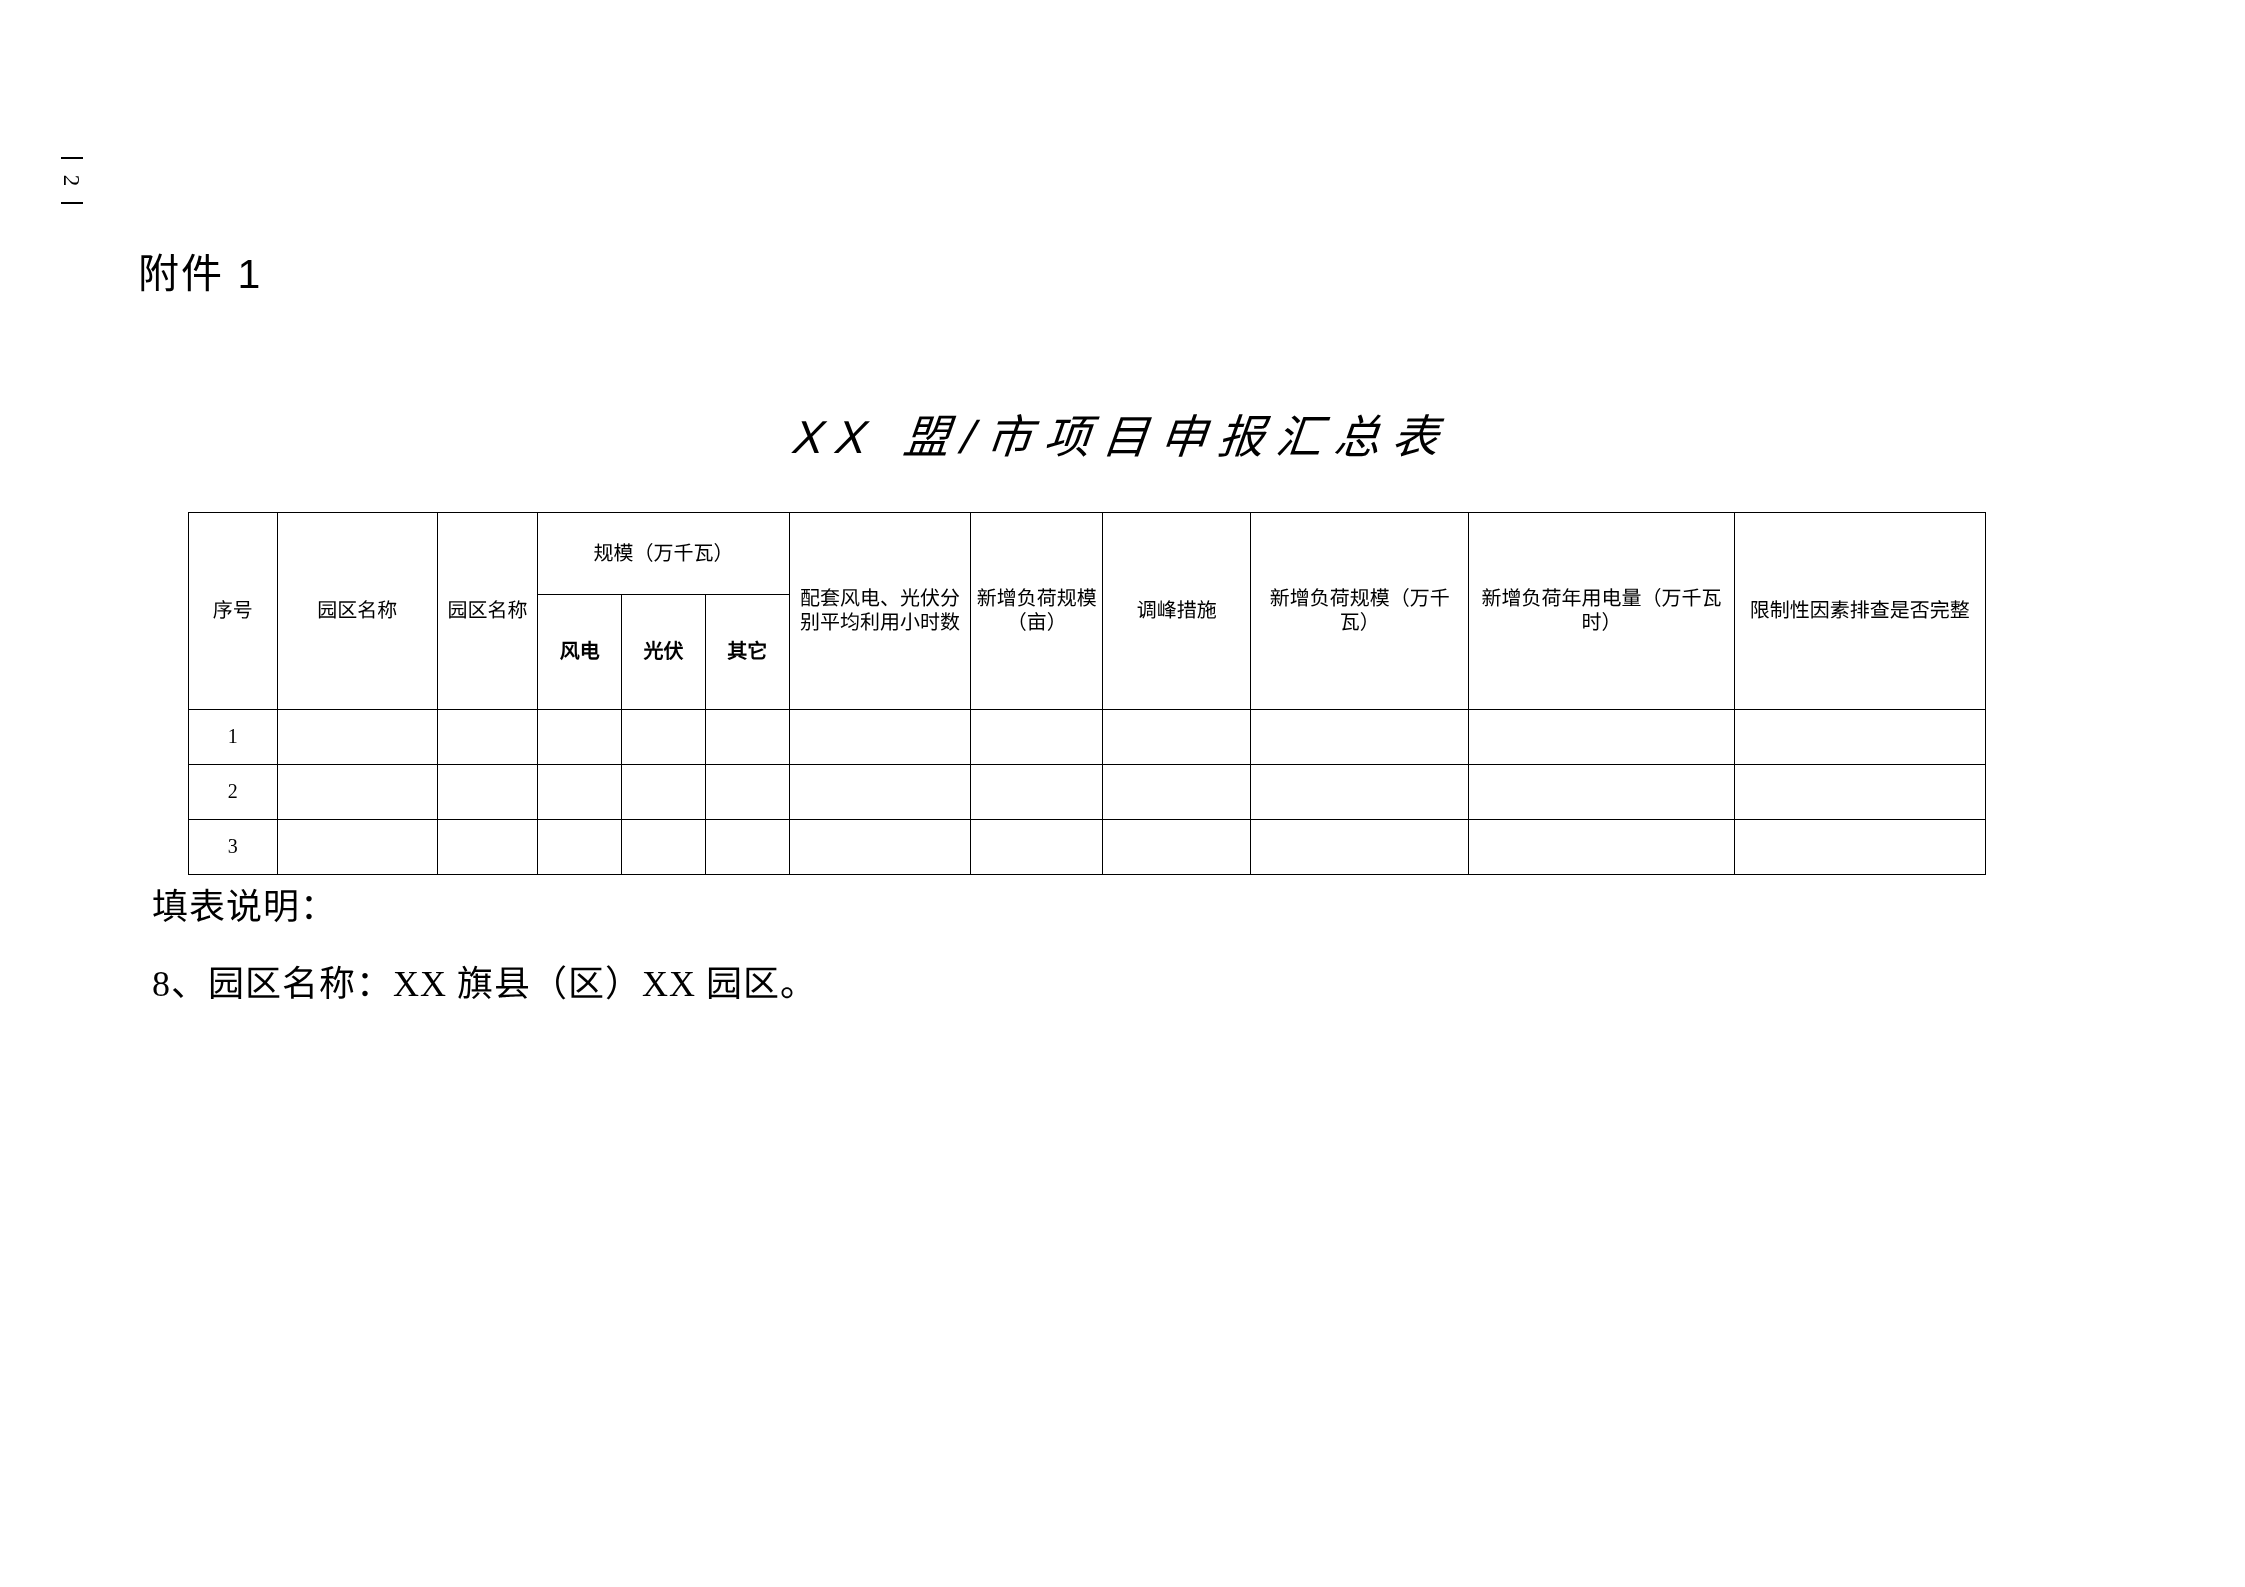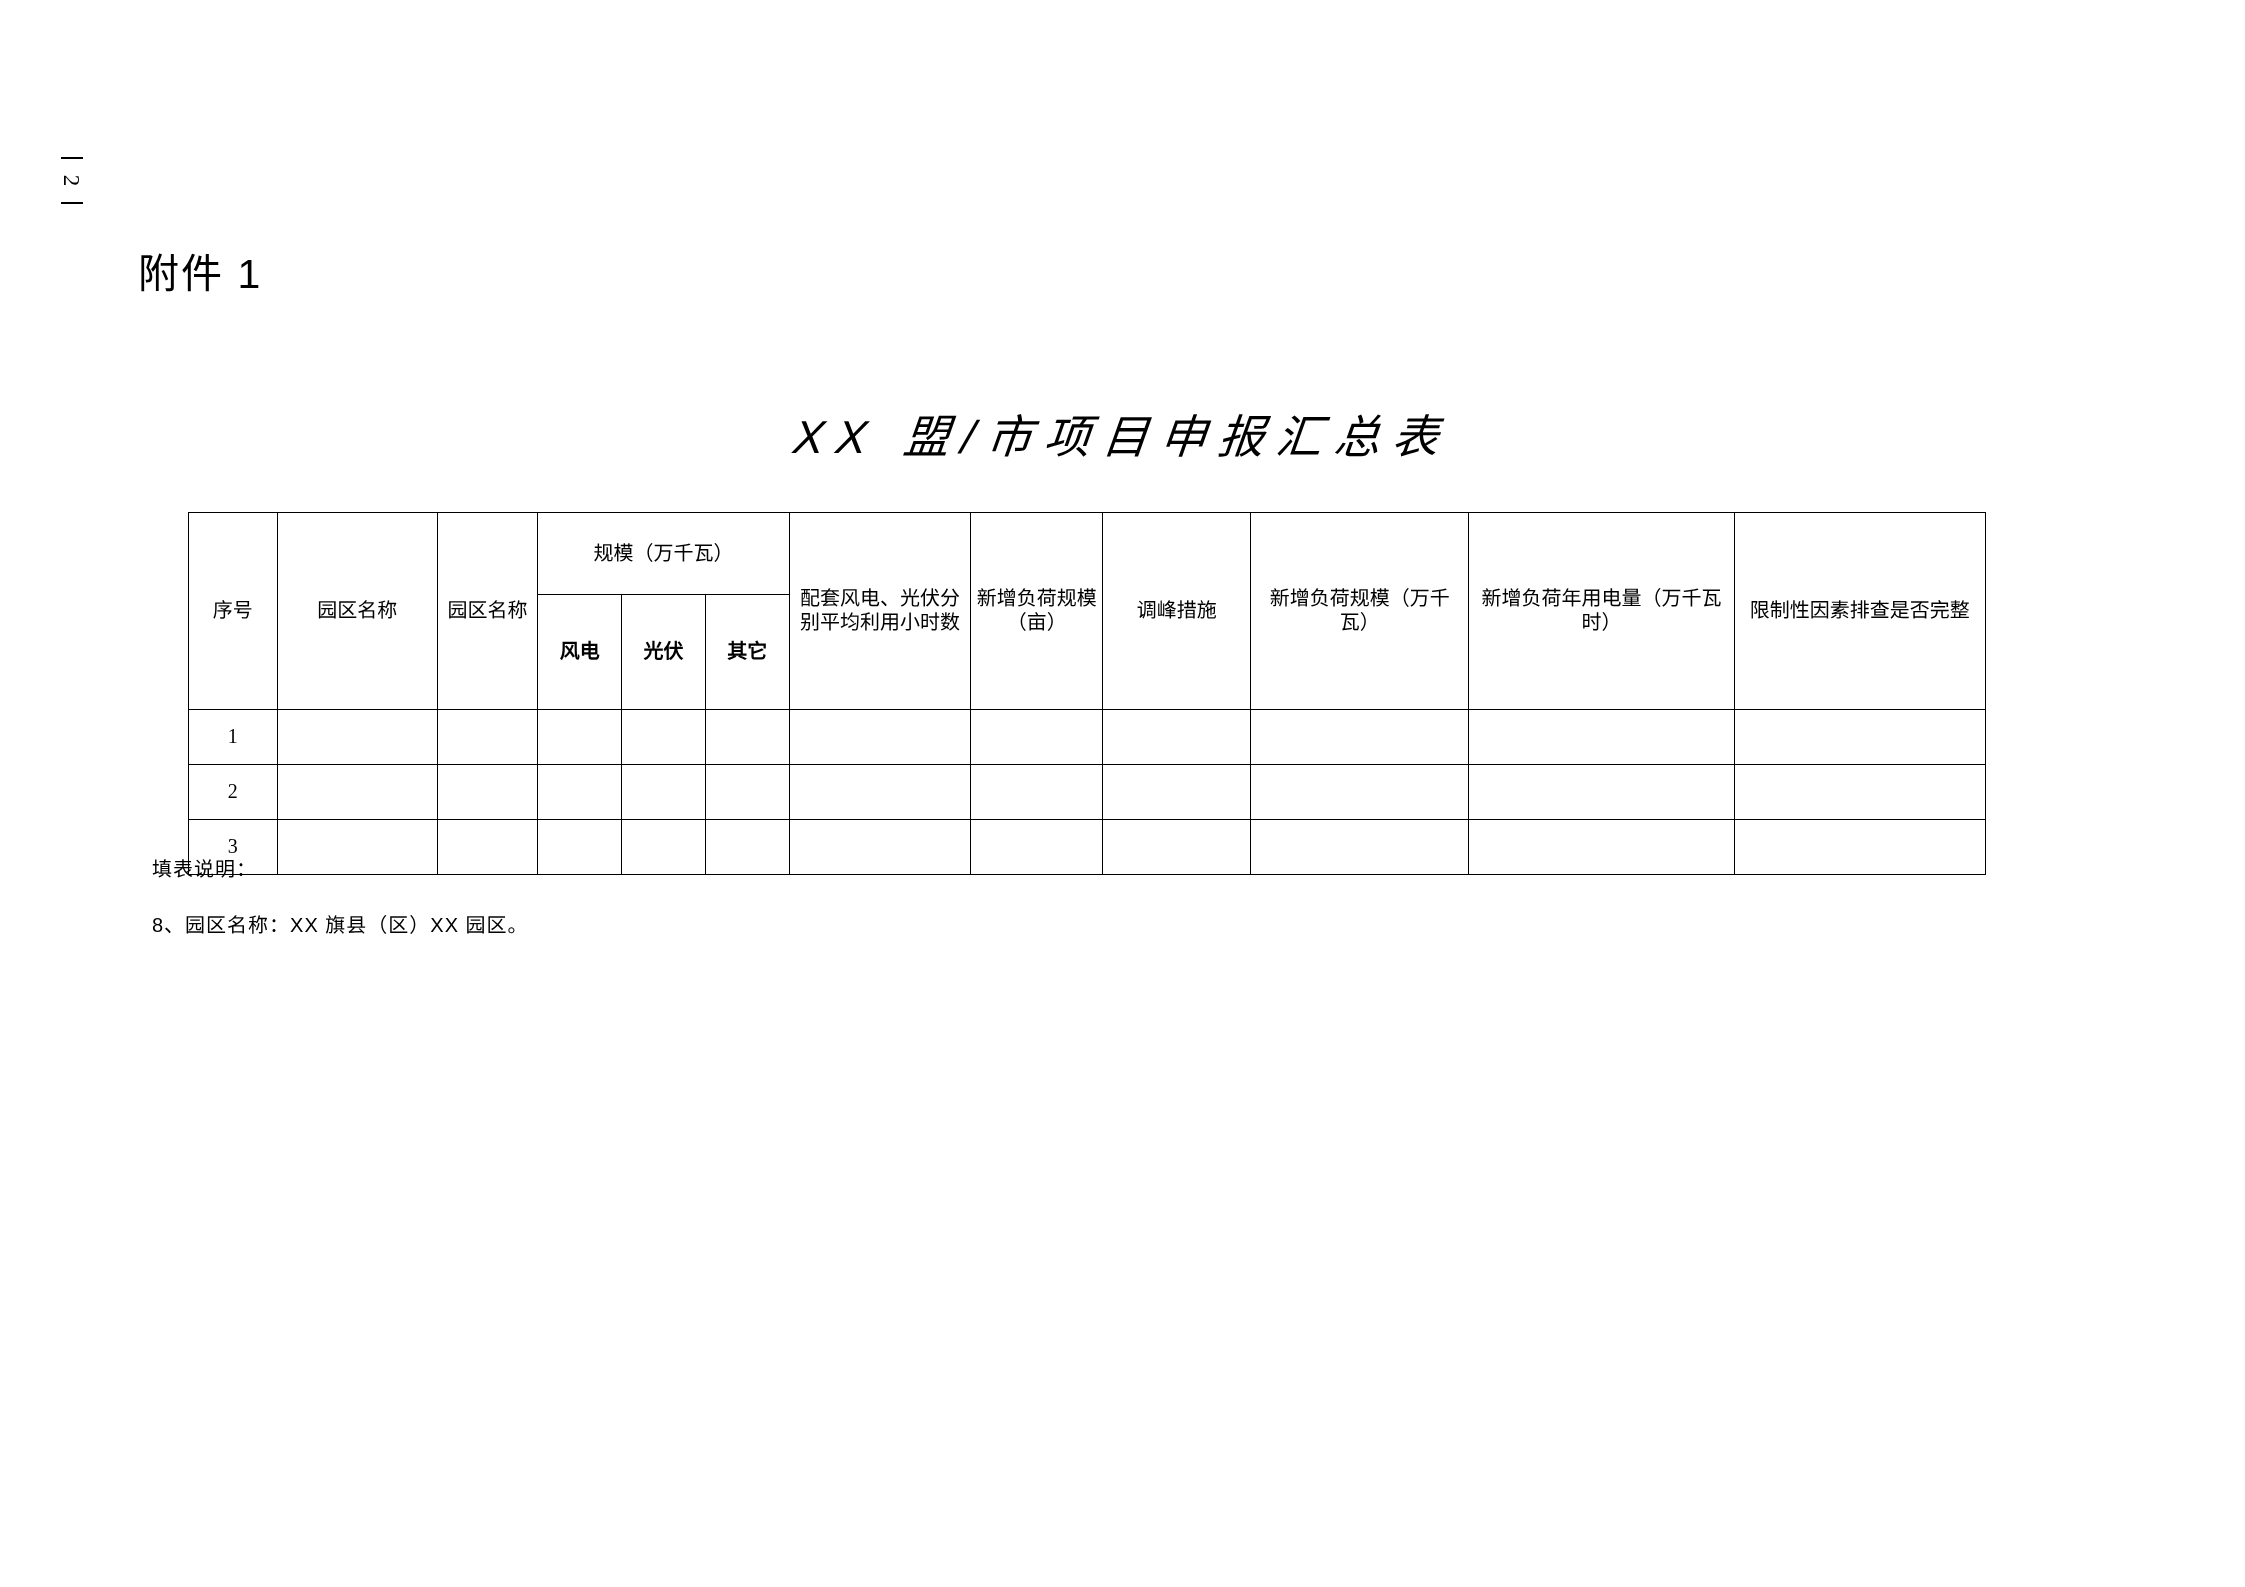--- a/index.html
+++ b/index.html
@@ -131,24 +131,24 @@
   col.c-land  { width: 110px; }
   col.c-peak  { width: 124px; }
   col.c-load  { width: 182px; }
   col.c-elec  { width: 222px; }
   col.c-limit { width: 210px; }
 
   
   .notes {
     position: absolute;
     left: 152px;
-    top: 856px;
+    top: 884px;
     width: 1900px;
-    font-size: 20px;
-    font-family: Liberation Sans, sans-serif;
+    font-size: 36px;
+    font-family: Liberation Serif, serif;
   }
   .notes .note-line {
     margin-bottom: 26px;
     line-height: 1.3;
     letter-spacing: 1px;
   }
   .notes .note-head {
     margin-bottom: 30px;
   }
 </style>

